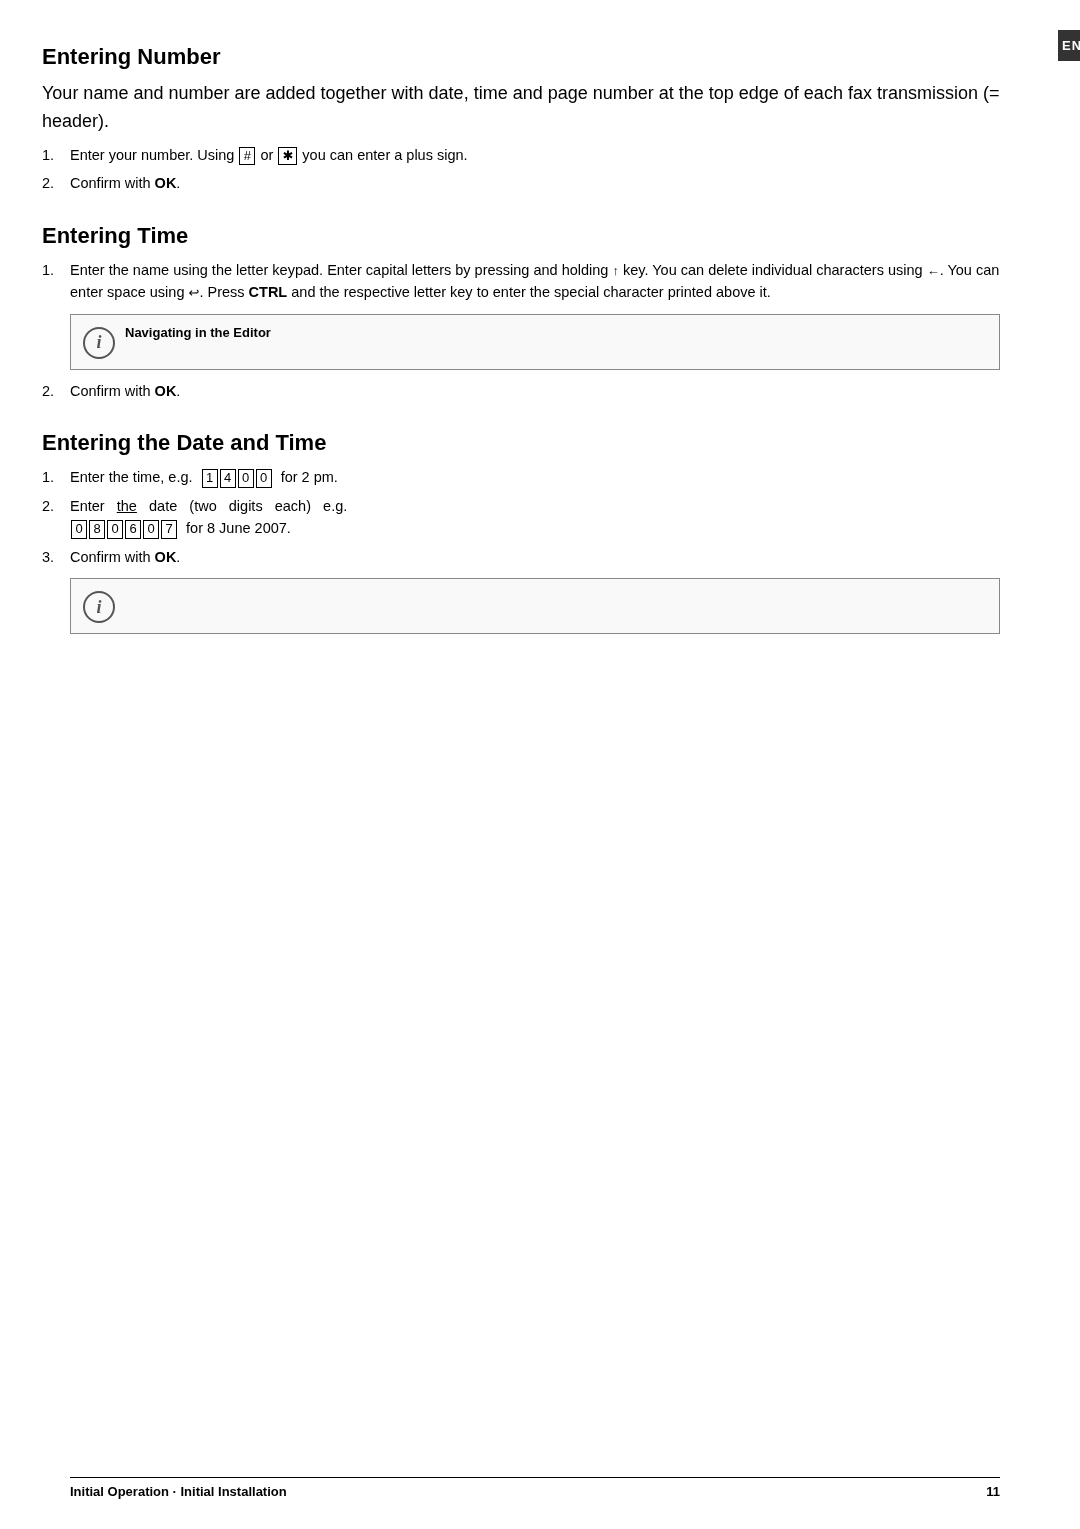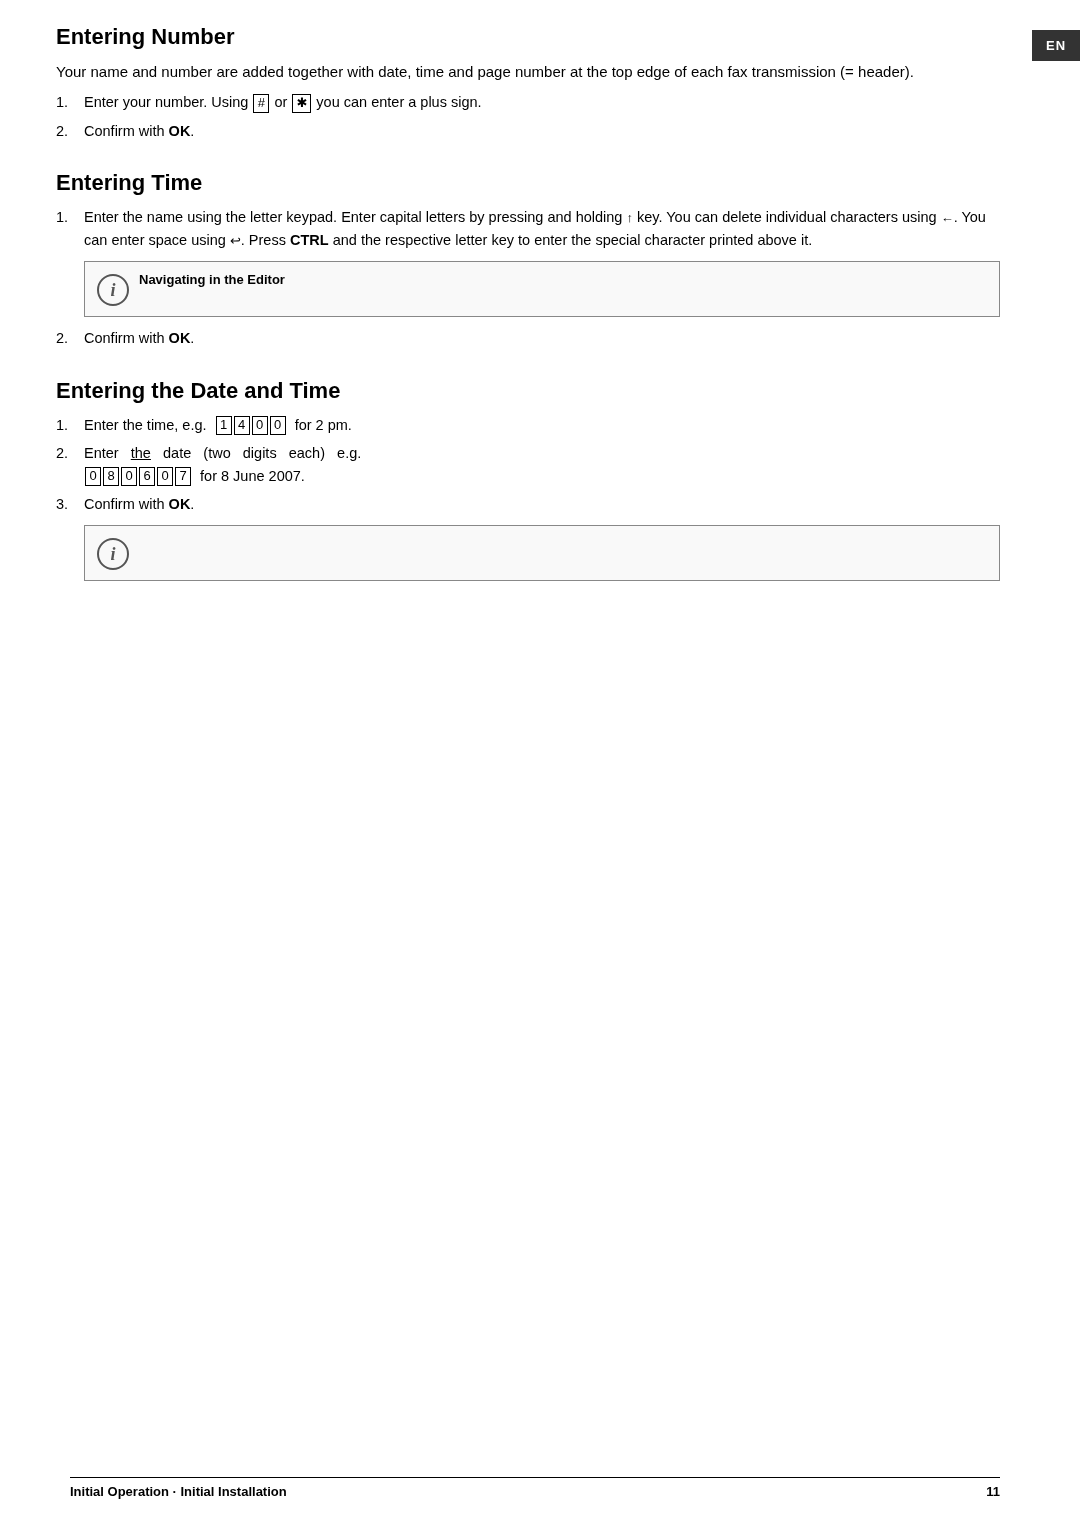--- a/index.html
+++ b/index.html
@@ -23,51 +23,51 @@
       min-height: 1529px;
       position: relative;
       padding: 0;
     }
 
     
     .en-tab {
       position: absolute;
       top: 30px;
       right: 0;
-      width: 48px;
+      width: 22px;
       background: #333333;
       color: #ffffff;
       font-size: 13px;
       font-weight: bold;
       text-align: center;
       padding: 8px 4px;
       writing-mode: horizontal-tb;
       letter-spacing: 1px;
     }
 
     .content-area {
-      margin: 0 80px 0 56px;
-      padding-top: 24px;
+      margin: 0 80px 0 42px;
+      padding-top: 44px;
     }
 
     
     .section-title {
       font-size: 22px;
       font-weight: bold;
       margin-bottom: 10px;
       margin-top: 0;
     }
 
     .section-block {
       margin-bottom: 28px;
     }
 
     
     .body-text {
-      font-size: 15px;
+      font-size: 18px;
       line-height: 1.55;
       margin-bottom: 8px;
     }
 
     
     .numbered-list {
       list-style: none;
       padding: 0;
       margin: 0;
     }

